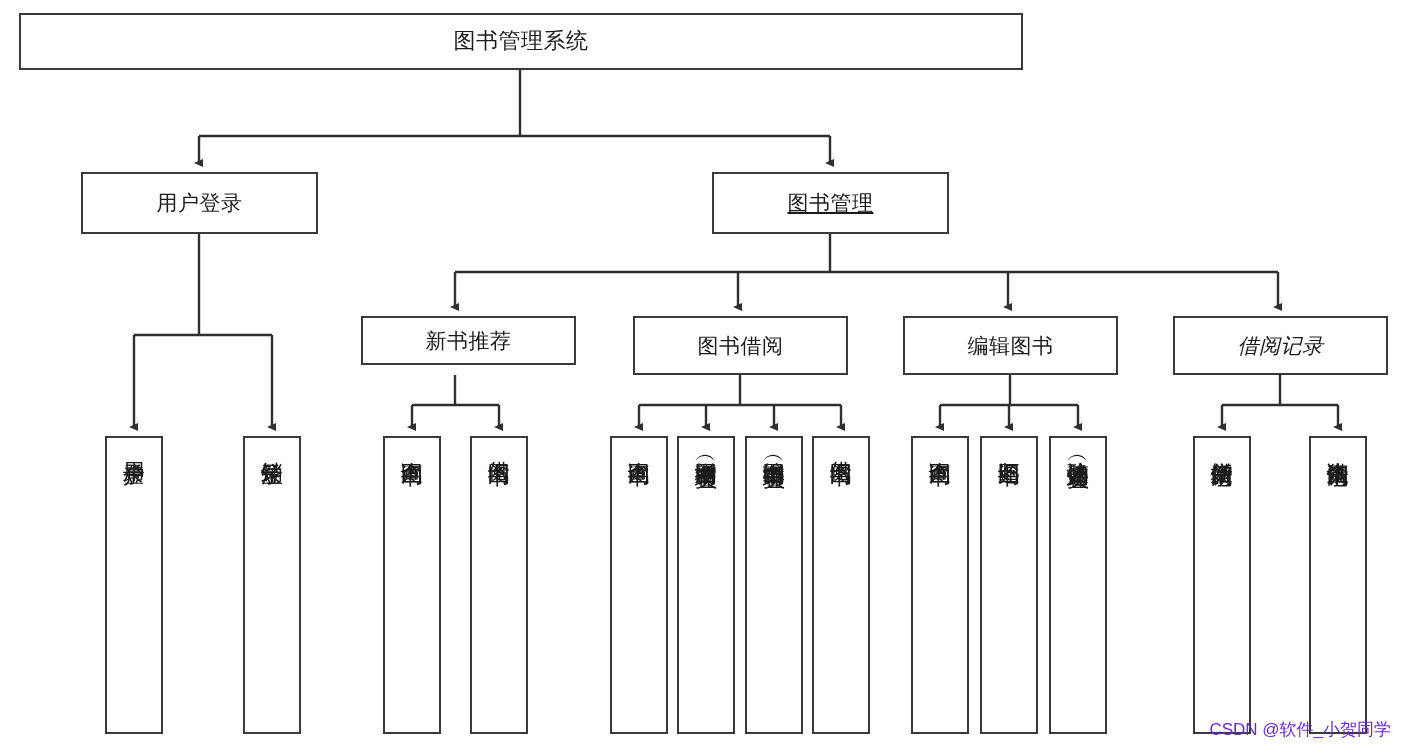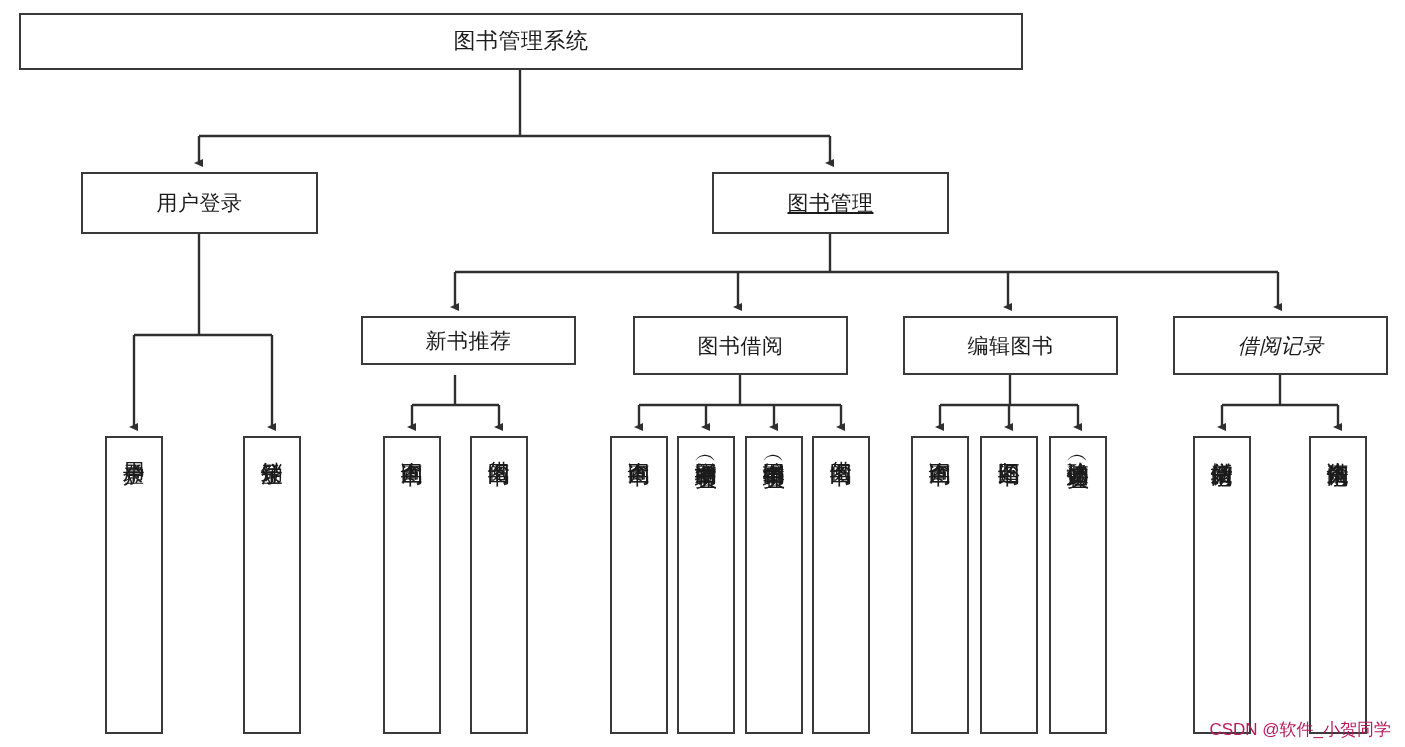--- a/index.html
+++ b/index.html
@@ -63,21 +63,21 @@
     line-height: 1.06;
     letter-spacing: 1px;
     height: auto;
     max-height: 100%;
   }
   .watermark {
     position: absolute;
     right: 14px;
     bottom: 6px;
     font-size: 17px;
-    color: #be185d;
+    color: #6d28d9;
     z-index: 5;
     white-space: nowrap;
     user-select: none;
   }
 </style>
 </head>
 <body>
 
 <div id="diagram-root">
 

